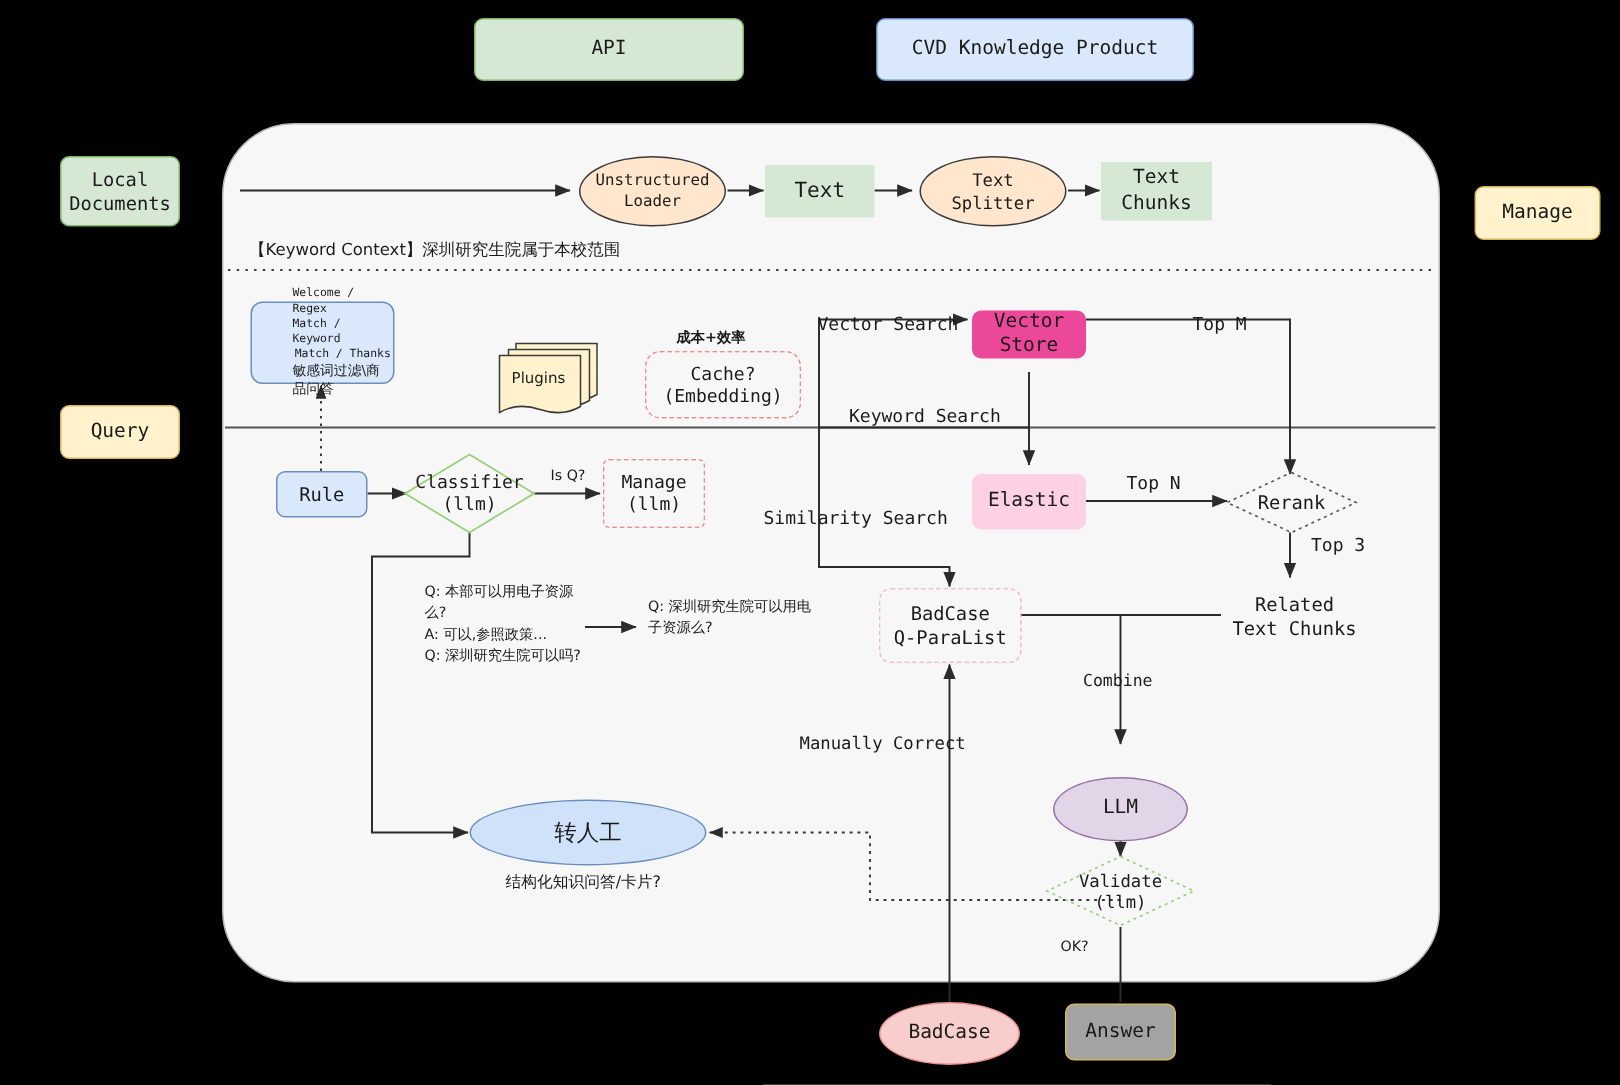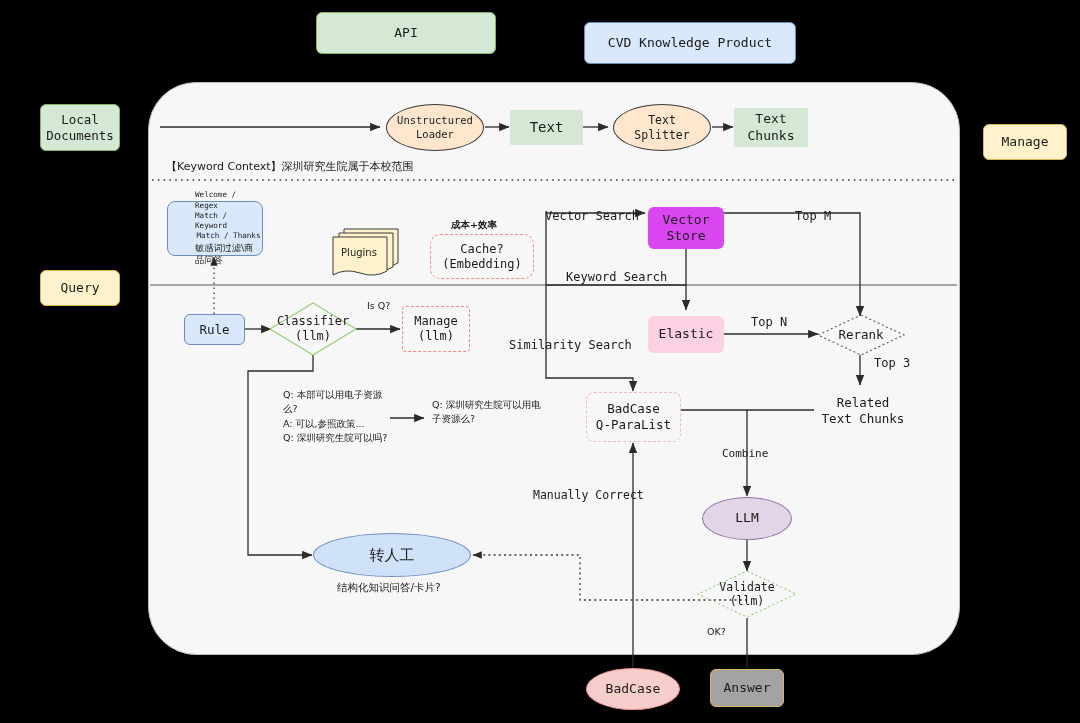--- a/index.html
+++ b/index.html
@@ -83,21 +83,21 @@
 
       <path d="M633,668 L633,443" marker-end="url(#ah)"></path>
 
       <path d="M747,600 L580,600 L580,555 L473,555" stroke="#3a3a3a" stroke-width="1.3" stroke-dasharray="2,3.2" marker-end="url(#ahs)"></path>
     </g>
   </svg>
 
   <div class="node rrect" style="left:316px;top:12px;width:180px;height:42px;background:#d5e8d4;border:1px solid #82b366;font-size:13px;color:#1a1a1a;">
     <span>API</span>
   </div>
-  <div class="node rrect" style="left:584px;top:22px;width:212px;height:42px;background:#dae8fc;border:1px solid #6c8ebf;font-size:13px;color:#1a1a1a;">
+  <div class="node rrect" style="left:584px;top:12px;width:212px;height:42px;background:#dae8fc;border:1px solid #6c8ebf;font-size:13px;color:#1a1a1a;">
     <span>CVD Knowledge Product</span>
   </div>
 
   <div class="node rrect" style="left:40px;top:104px;width:80px;height:47px;background:#d5e8d4;border:1px solid #82b366;font-size:12.5px;color:#1a1a1a;">
     <span>Local
 Documents</span>
   </div>
   <div class="node rrect" style="left:40px;top:270px;width:80px;height:36px;background:#fff2cc;border:1px solid #d6b656;font-size:13px;color:#1a1a1a;">
     <span>Query</span>
   </div>
@@ -165,21 +165,21 @@
     </svg>
     <div class="diamond-txt" style="font-size:12px;color:#1a1a1a;">Classifier
 (llm)</div>
   </div>
 
   <div class="node" style="left:402px;top:306px;width:68px;height:46px;border:1.3px dashed #f08c8c;border-radius:4px;font-size:12px;color:#1a1a1a;">
     <span>Manage
 (llm)</span>
   </div>
 
-  <div class="node rrect" style="left:648px;top:207px;width:76px;height:42px;background:#d946ef;font-size:13px;color:#1a1a1a;">
+  <div class="node rrect" style="left:648px;top:207px;width:76px;height:32px;background:#ec4899;font-size:13px;color:#1a1a1a;">
     <span>Vector
 Store</span>
   </div>
   <div class="node rrect" style="left:648px;top:316px;width:76px;height:37px;background:#fdd0e4;font-size:13px;color:#1a1a1a;">
     <span>Elastic</span>
   </div>
 
   <div class="diamond-wrap" style="left:817px;top:314px;width:88px;height:42px;">
     <svg class="diamond" viewBox="0 0 88 42">
       <polygon points="44,1 87,21 44,41 1,21" fill="none" stroke="#5a5a5a" stroke-width="1.1" stroke-dasharray="2,2.6"></polygon>
@@ -189,21 +189,21 @@
 
   <div class="node" style="left:586px;top:392px;width:95px;height:50px;border:1.2px dashed #f5b8c8;border-radius:8px;font-size:12.5px;color:#1a1a1a;">
     <span>BadCase
 Q-ParaList</span>
   </div>
   <div class="node" style="left:808px;top:390px;width:110px;height:42px;font-size:12.5px;color:#1a1a1a;">
     <span>Related
 Text Chunks</span>
   </div>
 
-  <div class="node ellipse" style="left:702px;top:497px;width:90px;height:43px;background:#e1d5e7;border:1px solid #9673a6;font-size:13px;color:#1a1a1a;">
+  <div class="node ellipse" style="left:702px;top:518px;width:90px;height:43px;background:#e1d5e7;border:1px solid #9673a6;font-size:13px;color:#1a1a1a;">
     <span>LLM</span>
   </div>
 
   <div class="diamond-wrap" style="left:697px;top:570px;width:100px;height:48px;">
     <svg class="diamond" viewBox="0 0 100 48">
       <polygon points="50,1 99,24 50,47 1,24" fill="none" stroke="#97d077" stroke-width="1.1" stroke-dasharray="2,2.6"></polygon>
     </svg>
     <div class="diamond-txt" style="font-size:11.5px;color:#1a1a1a;">Validate
 (llm)</div>
   </div>
@@ -224,18 +224,18 @@
     <div class="cjk" style="font-size:9.5px;color:#1a1a1a;line-height:1.5;white-space:pre;">Q: 深圳研究生院可以用电</div>
     <div class="cjk" style="font-size:9.5px;color:#1a1a1a;line-height:1.5;white-space:pre;">子资源么?</div>
   </div>
 
   <div class="lbl" style="left:545px;top:209px;font-size:12px;color:#1a1a1a;">Vector Search</div>
   <div class="lbl" style="left:566px;top:270px;font-size:12px;color:#1a1a1a;">Keyword Search</div>
   <div class="lbl" style="left:509px;top:338px;font-size:12px;color:#1a1a1a;">Similarity Search</div>
   <div class="lbl" style="left:795px;top:209px;font-size:12px;color:#1a1a1a;">Top M</div>
   <div class="lbl" style="left:751px;top:315px;font-size:12px;color:#1a1a1a;">Top N</div>
   <div class="lbl" style="left:874px;top:356px;font-size:12px;color:#1a1a1a;">Top 3</div>
-  <div class="lbl cjk" style="left:367px;top:300px;font-size:9.5px;color:#1a1a1a;">Is Q?</div>
+  <div class="lbl cjk" style="left:367px;top:312px;font-size:9.5px;color:#1a1a1a;">Is Q?</div>
   <div class="lbl" style="left:722px;top:447px;font-size:11px;color:#1a1a1a;">Combine</div>
   <div class="lbl" style="left:533px;top:488px;font-size:11.5px;color:#1a1a1a;">Manually Correct</div>
   <div class="lbl cjk" style="left:707px;top:626px;font-size:9.5px;color:#1a1a1a;">OK?</div>
 
 </div>
 
 </body></html>

